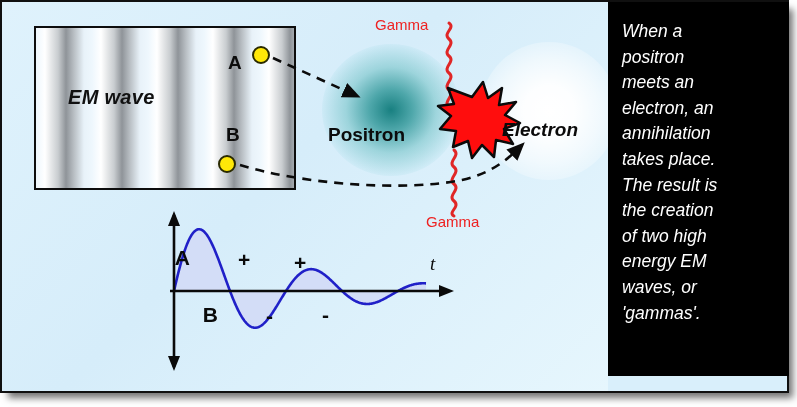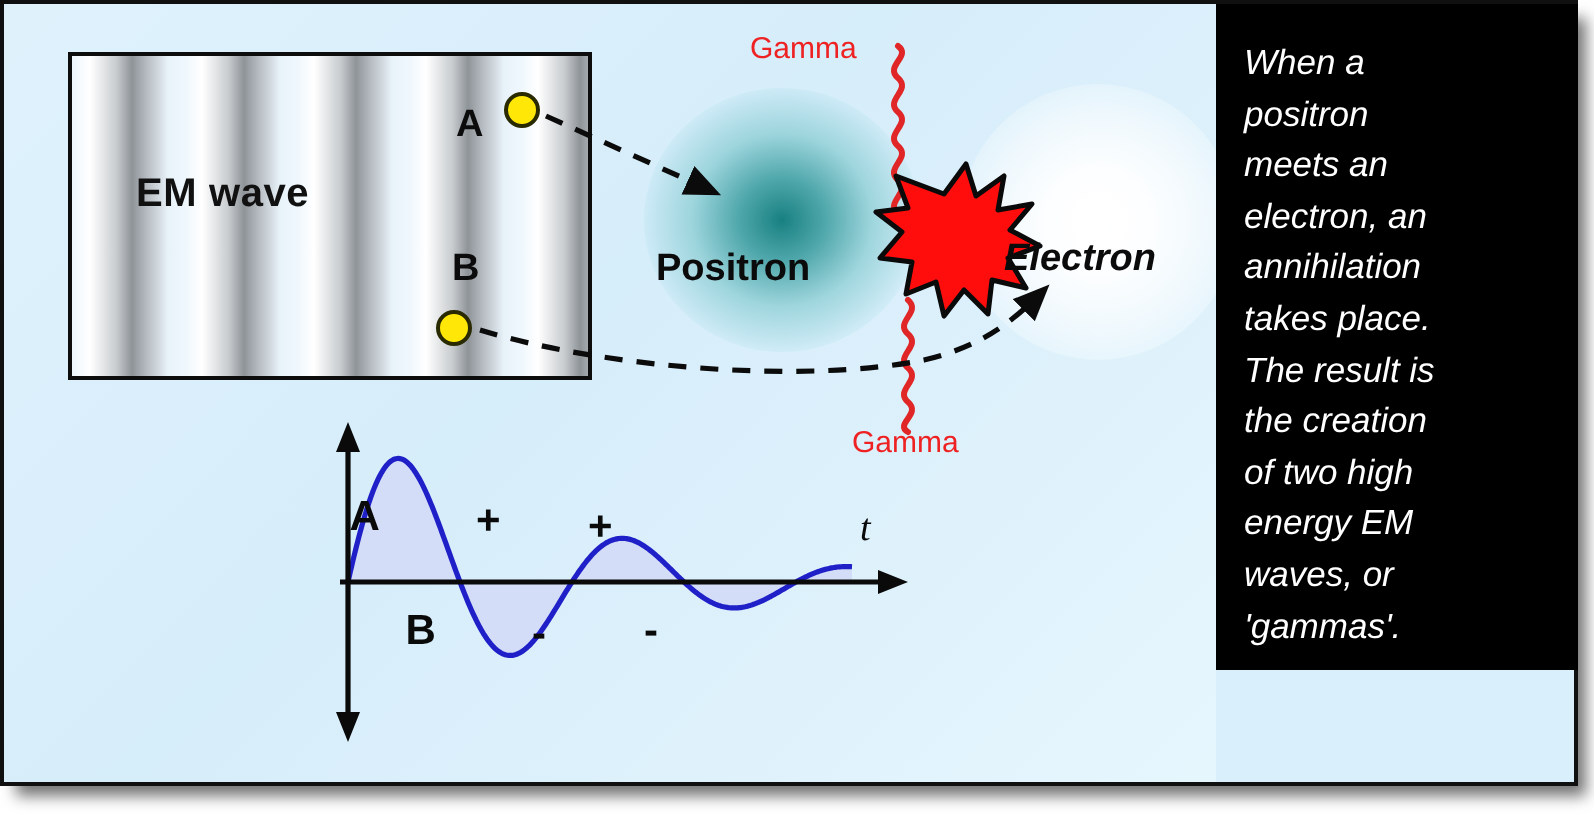--- a/index.html
+++ b/index.html
@@ -45,20 +45,21 @@
         #8f9499 30px,
         #b9bfc4 38px,
         #e8f2f9 48px,
         #eef7fd 56px
       );
   }
   #emwave-label{
     position:absolute;left:66px;top:84px;
     font-size:20px;font-weight:bold;color:#111;
     letter-spacing:.3px;
+    font-style:italic;
   }
 
   .particle{
     position:absolute;
     width:18px;height:18px;border-radius:50%;
     background:#ffe808;
     border:2px solid #2a2a00;
     box-sizing:border-box;
   }
   #particle-a{left:250px;top:44px;}
@@ -110,21 +111,21 @@
   }
   #gamma-top{left:373px;top:14px;}
   #gamma-bottom{left:424px;top:211px;}
 
   
   .overlay{position:absolute;left:0;top:0;width:606px;height:389px;overflow:visible;}
 
   
   #text-panel{
     position:absolute;left:606px;top:0;
-    width:181px;height:333px;
+    width:181px;height:374px;
     background:#000000;
     overflow:hidden;
   }
   #panel-text{
     position:absolute;left:14px;top:17px;
     width:160px;
     color:#ffffff;
     font-style:italic;
     font-size:17.5px;
     line-height:25.6px;

